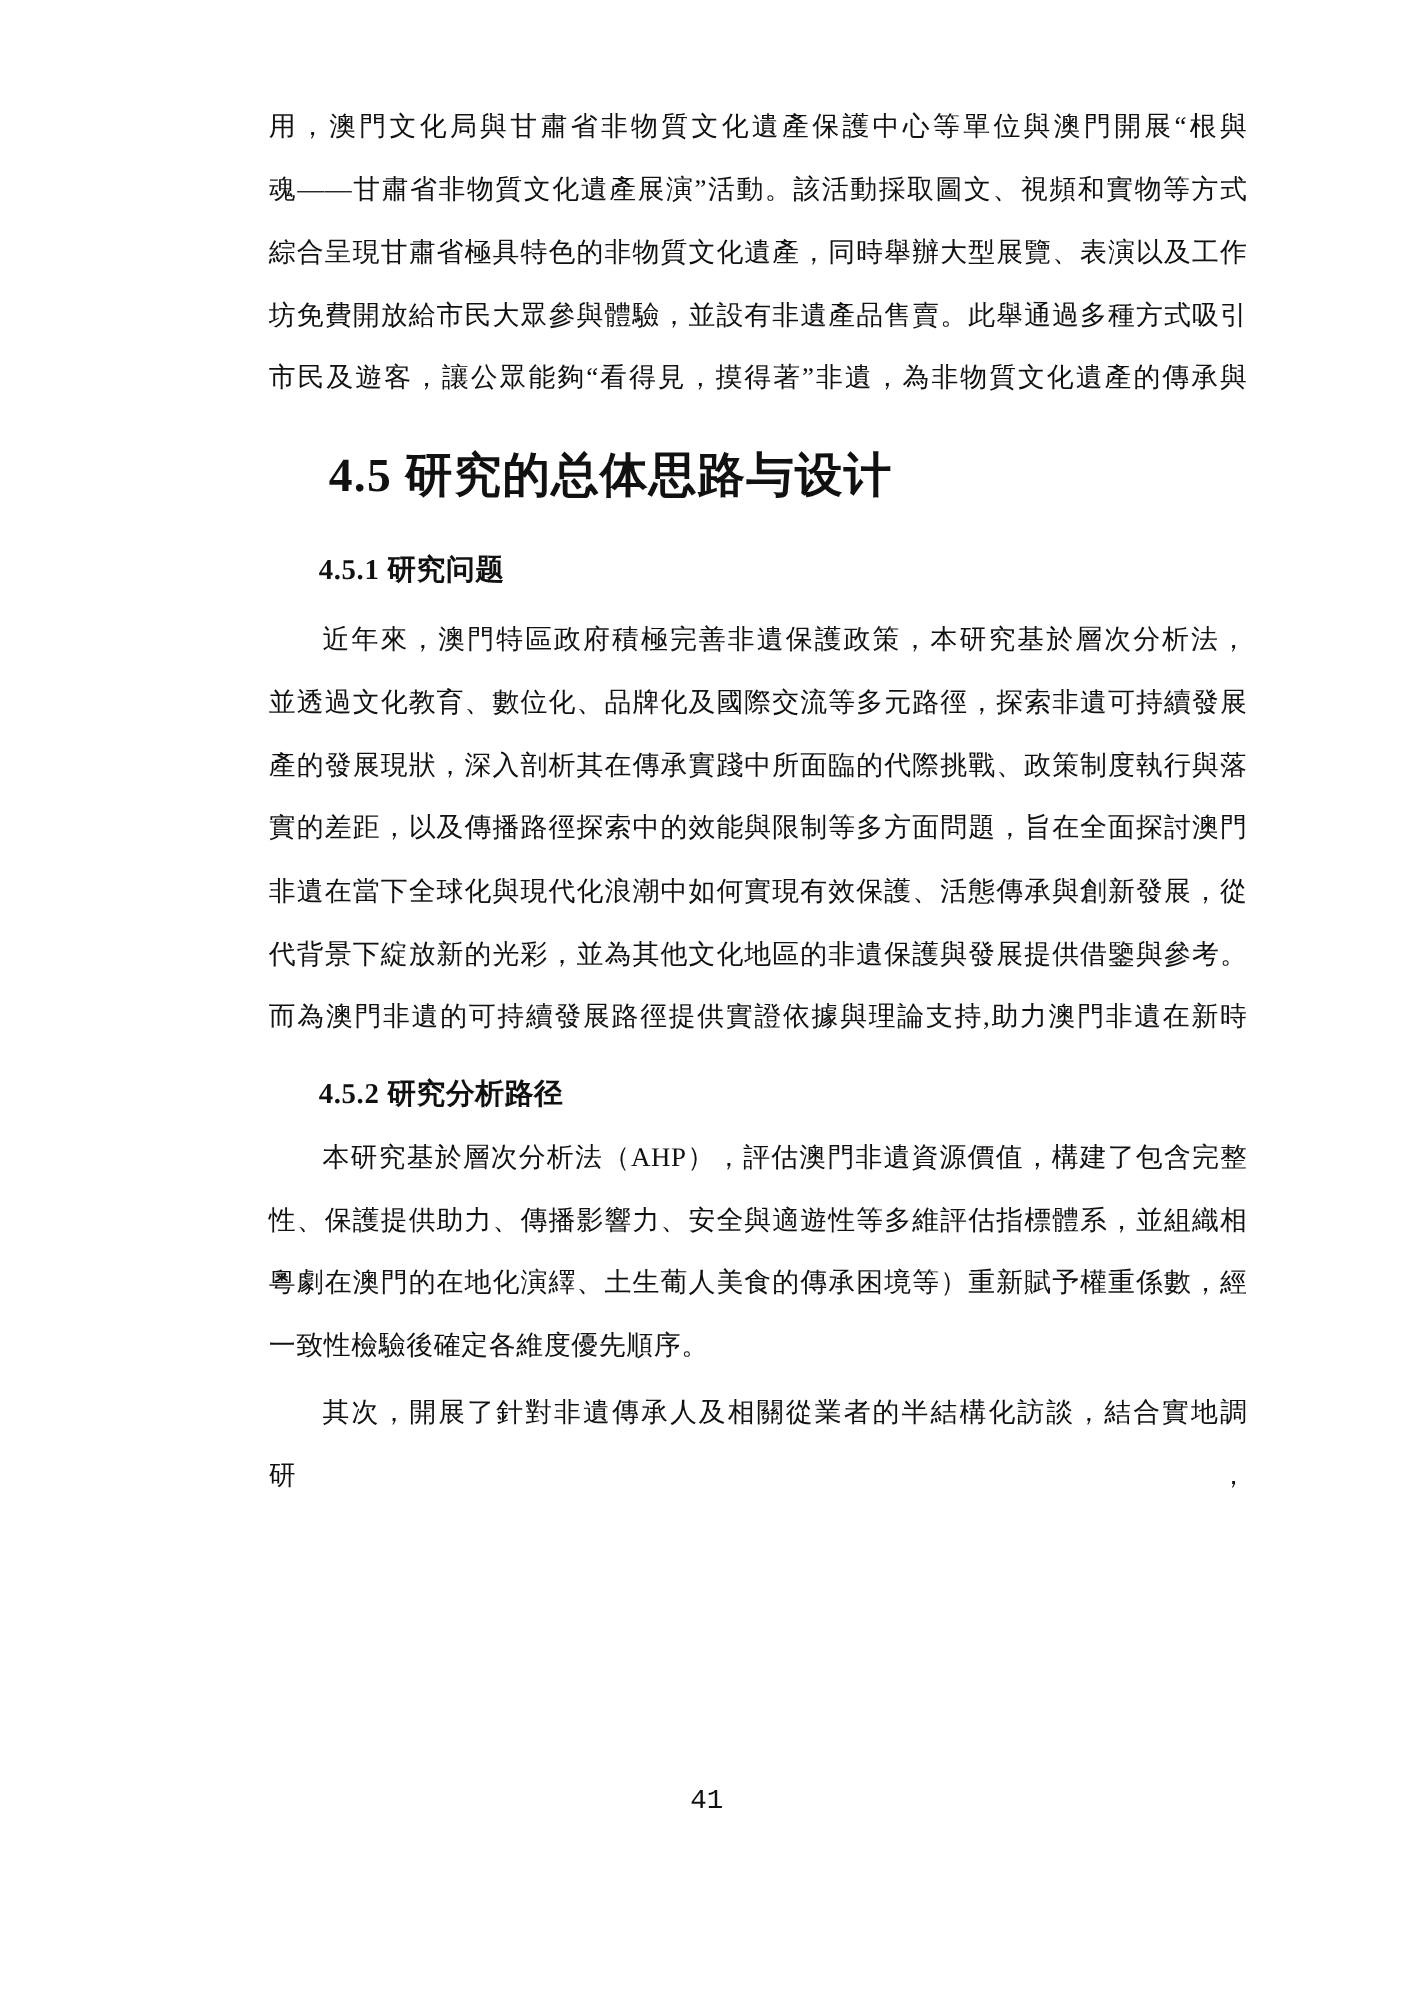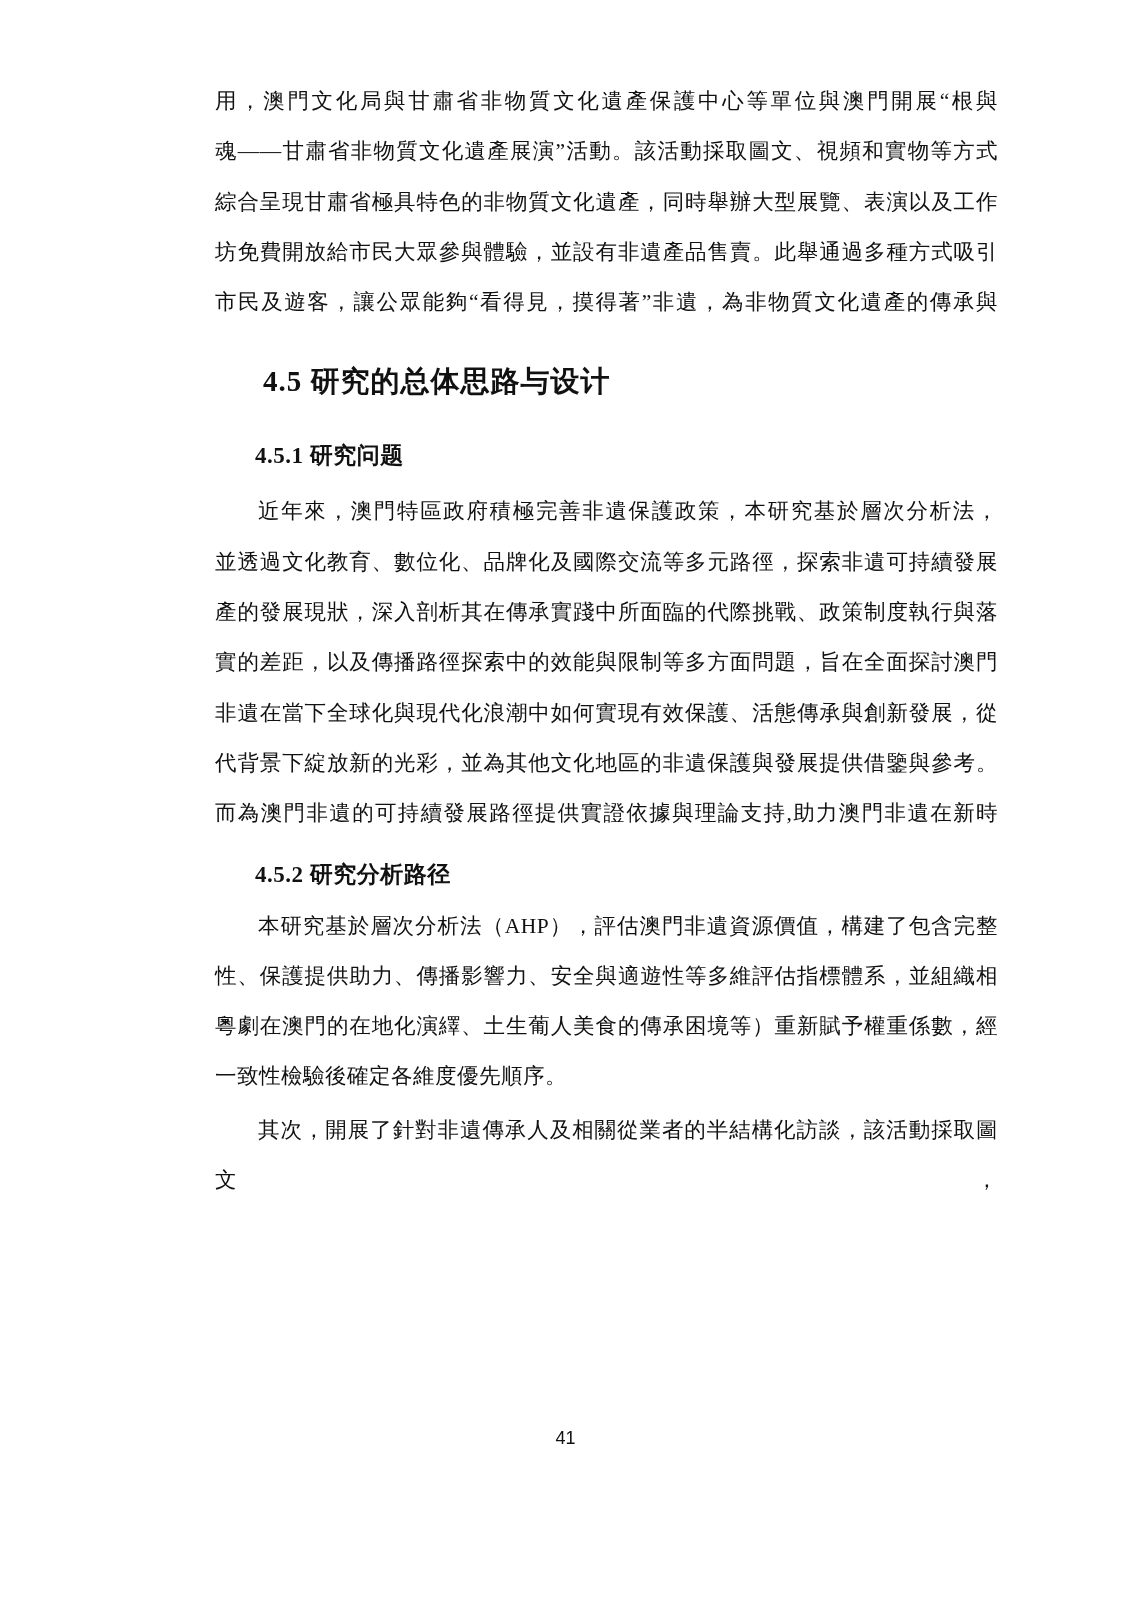--- a/index.html
+++ b/index.html
@@ -36,21 +36,21 @@
     text-justify: inter-character;
     letter-spacing: 0.5px;
   }
   .line.indent {
     text-indent: 2em;
   }
   .line.no-just {
     text-align-last: left;
   }
   .h-section {
-    font-size: 29px;
+    font-size: 38px;
     line-height: 42px;
     font-weight: bold;
     margin: 33px 0 0 48px;
     letter-spacing: 1px;
   }
   .h-sub {
     font-size: 23px;
     line-height: 34px;
     font-weight: bold;
     margin: 0 0 0 40px;
@@ -60,22 +60,22 @@
   .h-sub.h-452 { margin-top: 19px; }
   .para-451 { margin-top: 13px; }
   .para-452 { margin-top: 9px; }
   .para-next { margin-top: 3px; }
   .page-number {
     position: absolute;
     top: 1428px;
     left: 0;
     width: 100%;
     text-align: center;
-    font-family: Liberation Sans, sans-serif;
-    font-size: 18px;
+    font-family: Liberation Mono, monospace;
+    font-size: 22px;
     color: #111111;
   }
 </style>
 </head>
 <body>
 
 <div class="page">
   <div class="body-text">
 
     <div class="para para-intro">
@@ -103,19 +103,19 @@
     <div class="h-sub h-452">4.5.2 研究分析路径</div>
 
     <div class="para para-452">
         <div class="line indent">本研究基於層次分析法（AHP），評估澳門非遺資源價值，構建了包含完整</div>
         <div class="line">性、保護提供助力、傳播影響力、安全與適遊性等多維評估指標體系，並組織相</div>
         <div class="line">粵劇在澳門的在地化演繹、土生葡人美食的傳承困境等）重新賦予權重係數，經</div>
         <div class="line no-just">一致性檢驗後確定各維度優先順序。</div>
       </div>
 
     <div class="para para-next">
-        <div class="line indent">其次，開展了針對非遺傳承人及相關從業者的半結構化訪談，該活動採取圖文，</div>
+        <div class="line indent">其次，開展了針對非遺傳承人及相關從業者的半結構化訪談，結合實地調研，</div>
       </div>
 
   </div>
 
   <div class="page-number">41</div>
 </div>
 
 </body></html>

